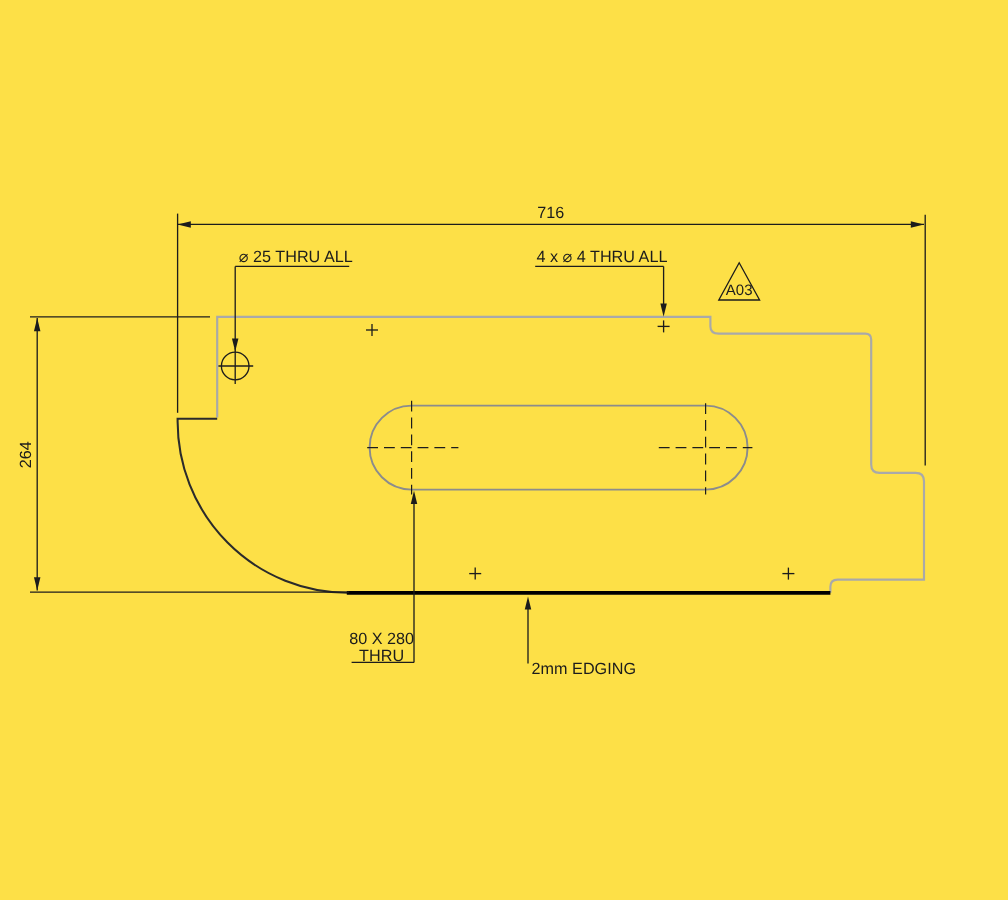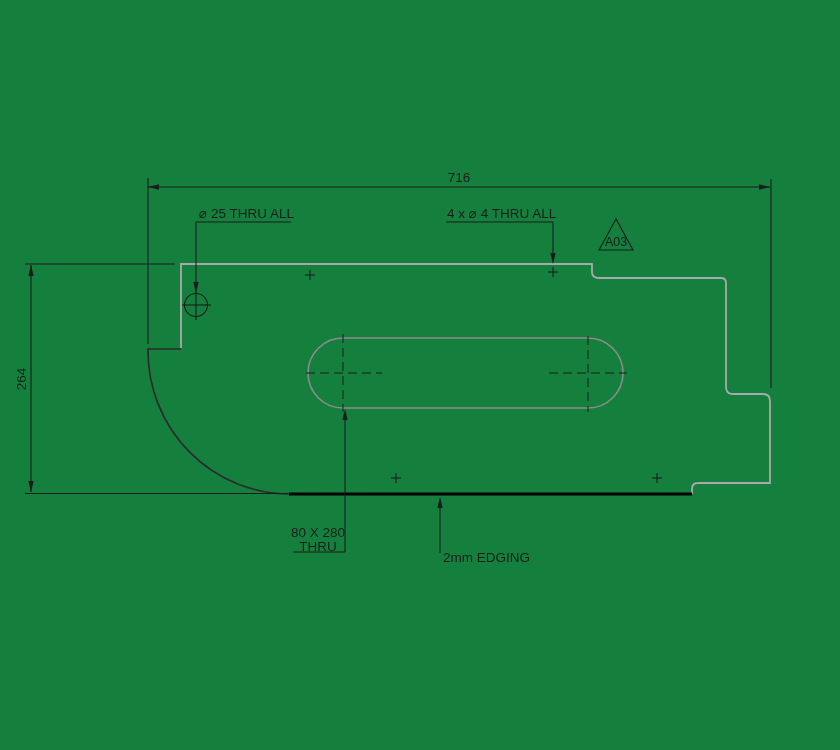--- a/index.html
+++ b/index.html
@@ -1,17 +1,17 @@
 <!DOCTYPE html>
 <html><head>
 <meta charset="utf-8">
 <style>
   html,body{margin:0;padding:0;background:#ffffff;}
   body{font-family:"Liberation Sans","DejaVu Sans",sans-serif;}
-  .canvas{position:relative;width:840px;height:750px;background:#15803d;overflow:hidden;}
+  .canvas{position:relative;width:840px;height:750px;background:#fde047;overflow:hidden;}
   svg{position:absolute;left:0;top:0;}
   text{fill:#1c1c1c;font-family:"Liberation Sans","DejaVu Sans",sans-serif;font-size:13.5px;}
   .ann{stroke:#1c1c1c;stroke-width:1.1;fill:none;}
   .outline{stroke:#a9a9a9;stroke-width:1.8;fill:none;}
   .slot{stroke:#8c8c8c;stroke-width:1.6;fill:none;}
   .dark{stroke:#2b2b2b;stroke-width:1.7;fill:none;}
   .edging{stroke:#000000;stroke-width:3.2;fill:none;}
   .dashed{stroke:#1c1c1c;stroke-width:1;fill:none;stroke-dasharray:9 5;}
   .arrow{fill:#1c1c1c;stroke:none;}
 </style>

